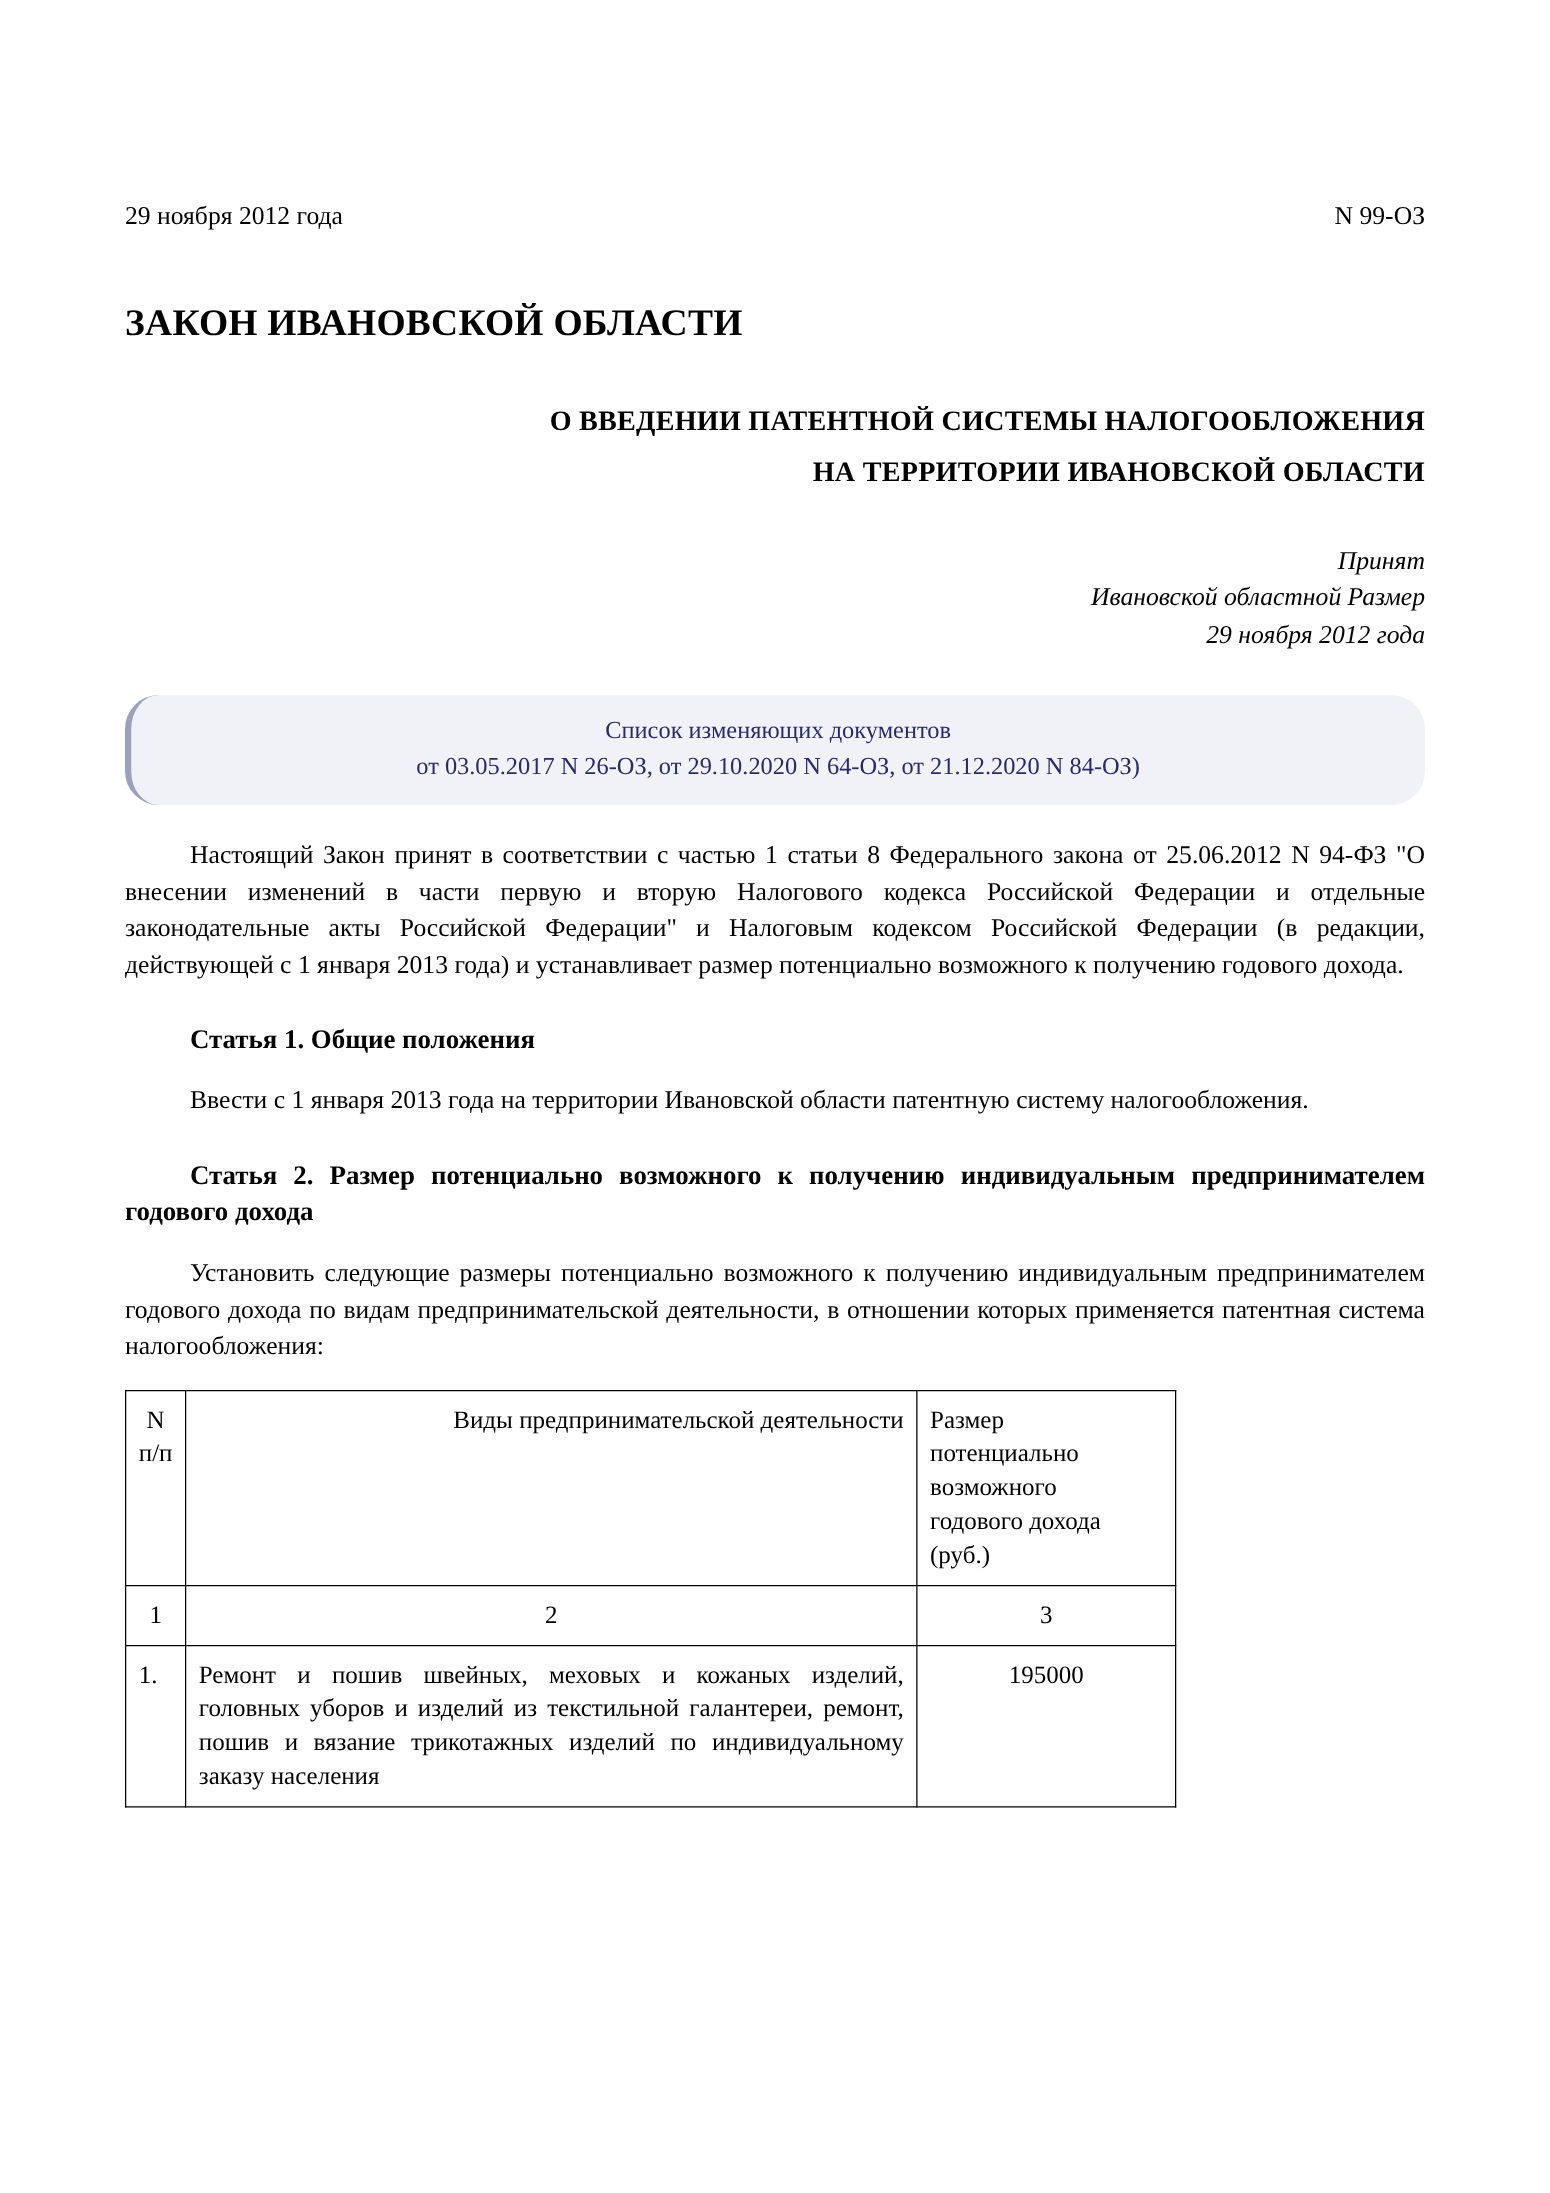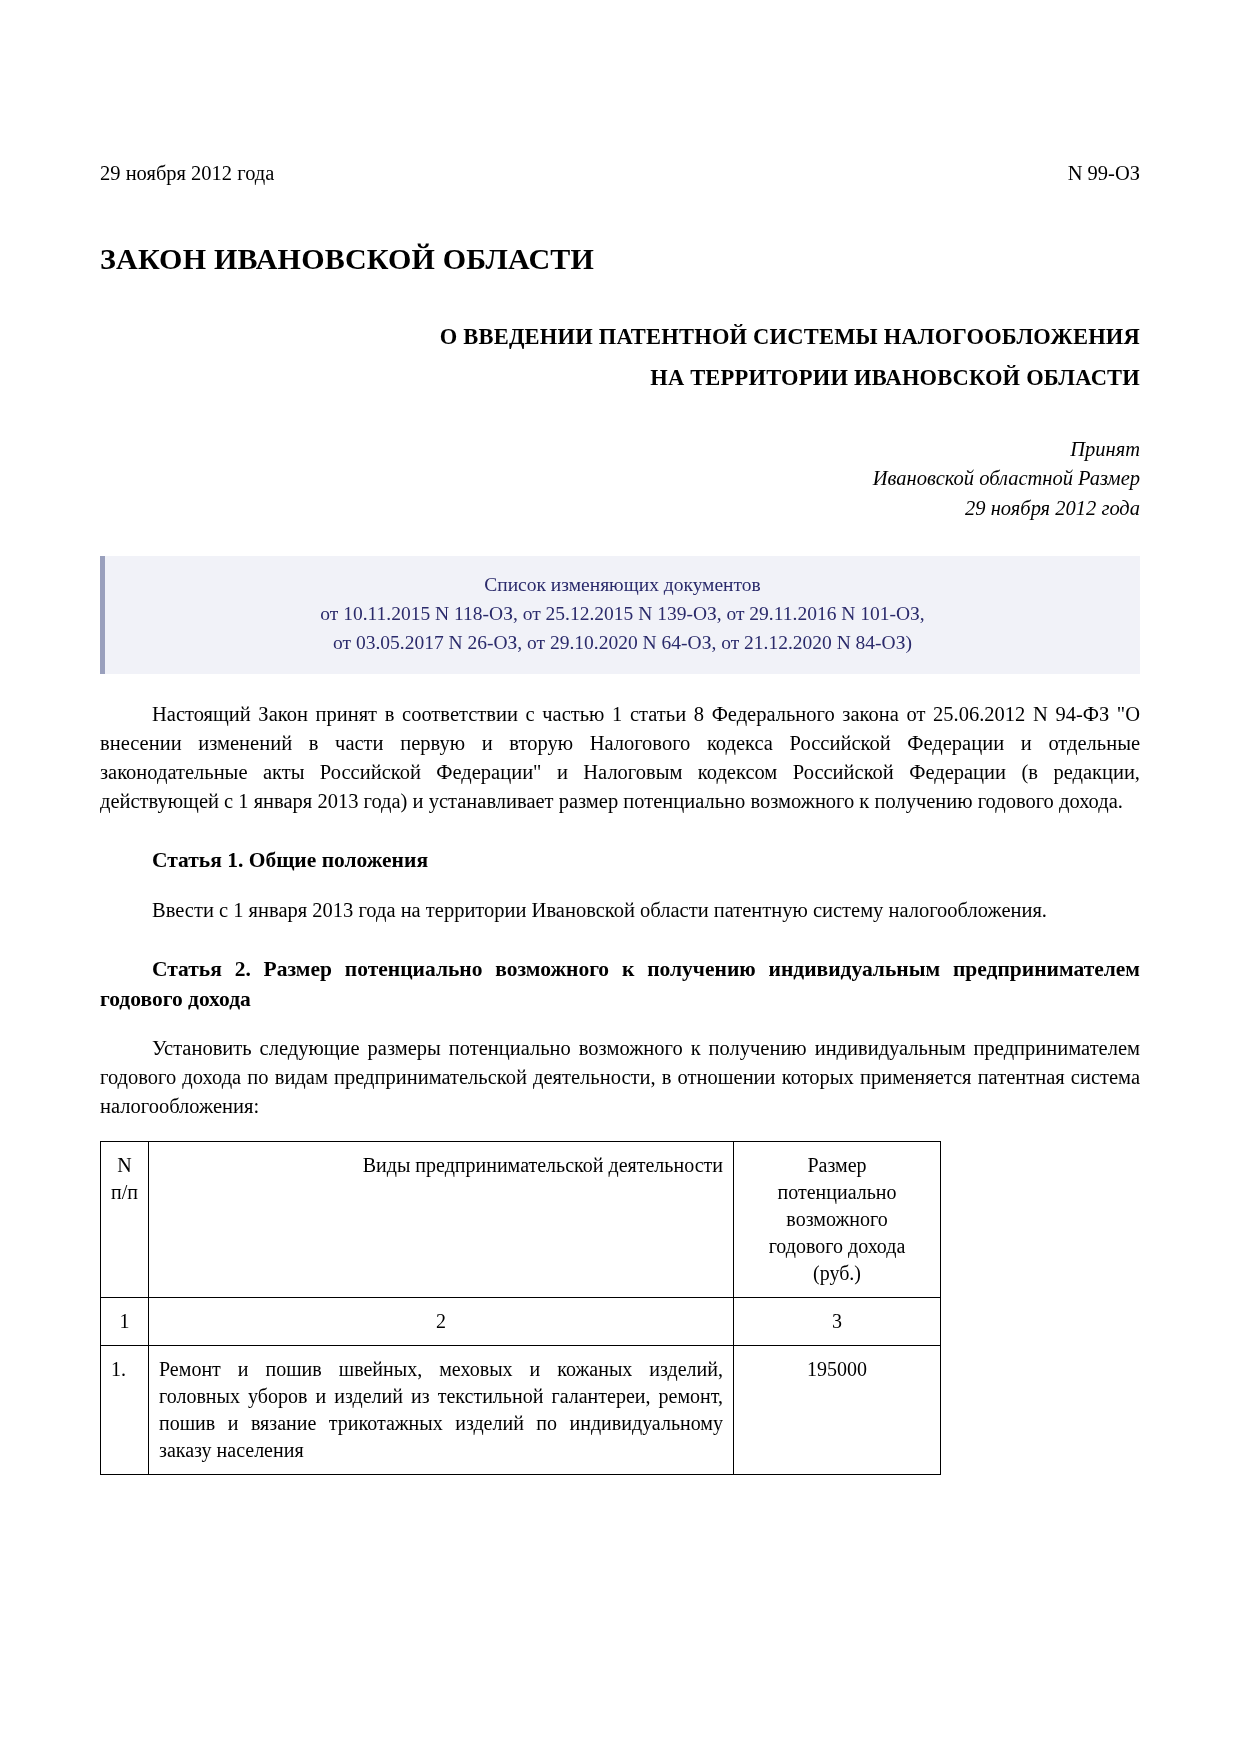--- a/index.html
+++ b/index.html
@@ -64,20 +64,21 @@
   
   .amend-box {
     background: #f1f2f8;
     border-left: 5px solid #9aa0bd;
     color: #2a2a6b;
     text-align: center;
     font-size: 19.5px;
     line-height: 1.5;
     padding: 14px 20px 16px 20px;
     margin: 0 0 26px 0;
+    border-radius: 27px;
   }
   .amend-box div { white-space: nowrap; }
 
   
   p.body {
     text-align: justify;
     text-justify: inter-word;
     text-indent: 52px;
     margin: 0 0 20px 0;
     font-size: 20.5px;
@@ -105,21 +106,21 @@
     vertical-align: top;
     padding: 10px 10px 10px 10px;
     line-height: 1.35;
   }
   .col-num   { width: 48px;  text-align: center; }
   .col-desc  { width: 585px; }
   .col-sum   { width: 207px; text-align: center; }
 
   .th-num   { text-align: center; padding-top: 14px; }
   .th-desc  { text-align: right; padding-top: 14px; }
-  .th-sum   { text-align: center; padding-top: 14px; line-height: 1.5; }
+  .th-sum   { text-align: left; padding-top: 14px; line-height: 1.5; }
 
   .numrow td { text-align: center; padding: 8px 6px; }
 
   .cell-desc-just {
     text-align: justify;
     text-justify: inter-word;
   }
   .cell-num-left { text-align: left; padding-left: 8px; }
   .cell-sum-top  { text-align: center; }
 </style>
@@ -139,21 +140,20 @@
   <div class="title-sub">НА ТЕРРИТОРИИ ИВАНОВСКОЙ ОБЛАСТИ</div>
 
   <div class="adoption">
     <div>Принят</div>
     <div>Ивановской областной Размер</div>
     <div>29 ноября 2012 года</div>
   </div>
 
   <div class="amend-box">
     <div>Список изменяющих документов</div>
-    <div>от 10.11.2015 N 118-ОЗ, от 25.12.2015 N 139-ОЗ, от 29.11.2016 N 101-ОЗ,</div>
     <div>от 03.05.2017 N 26-ОЗ, от 29.10.2020 N 64-ОЗ, от 21.12.2020 N 84-ОЗ)</div>
   </div>
 
   <p class="body">Настоящий Закон принят в соответствии с частью 1 статьи 8 Федерального закона от 25.06.2012 N 94-ФЗ "О внесении изменений в части первую и вторую Налогового кодекса Российской Федерации и отдельные законодательные акты Российской Федерации" и Налоговым кодексом Российской Федерации (в редакции, действующей с 1 января 2013 года) и устанавливает размер потенциально возможного к получению годового дохода.</p>
 
   <h2 class="article">Статья 1. Общие положения</h2>
   <p class="body">Ввести с 1 января 2013 года на территории Ивановской области патентную систему налогообложения.</p>
 
   <h2 class="article">Статья 2. Размер потенциально возможного к получению индивидуальным предпринимателем годового дохода</h2>
   <p class="body">Установить следующие размеры потенциально возможного к получению индивидуальным предпринимателем годового дохода по видам предпринимательской деятельности, в отношении которых применяется патентная система налогообложения:</p>

